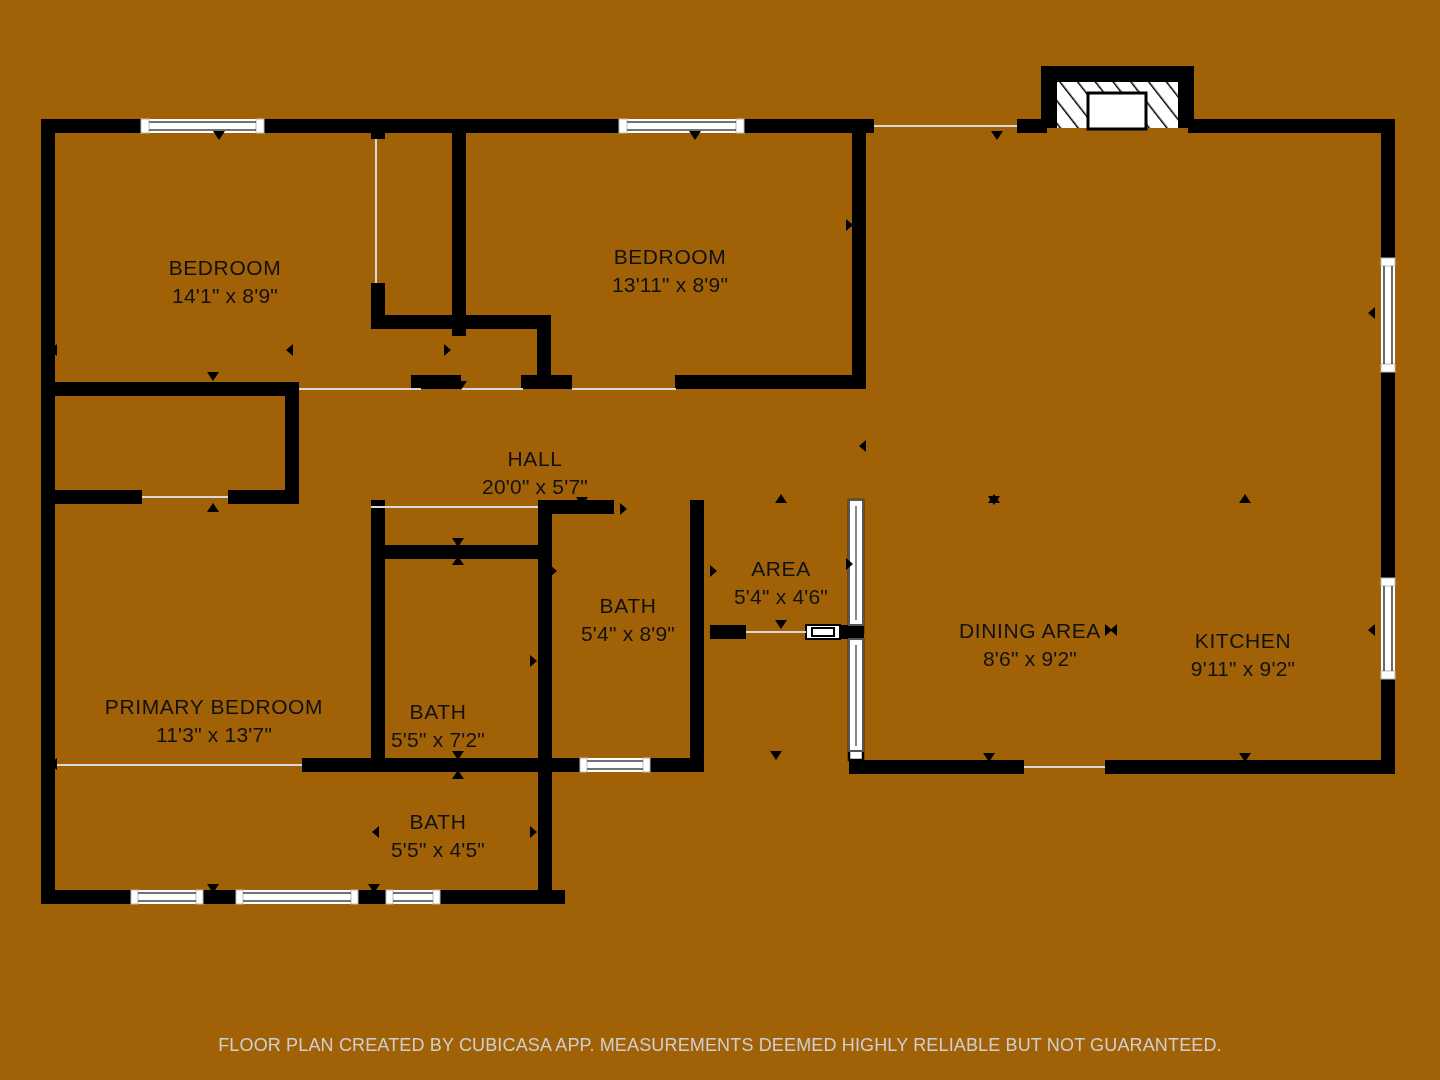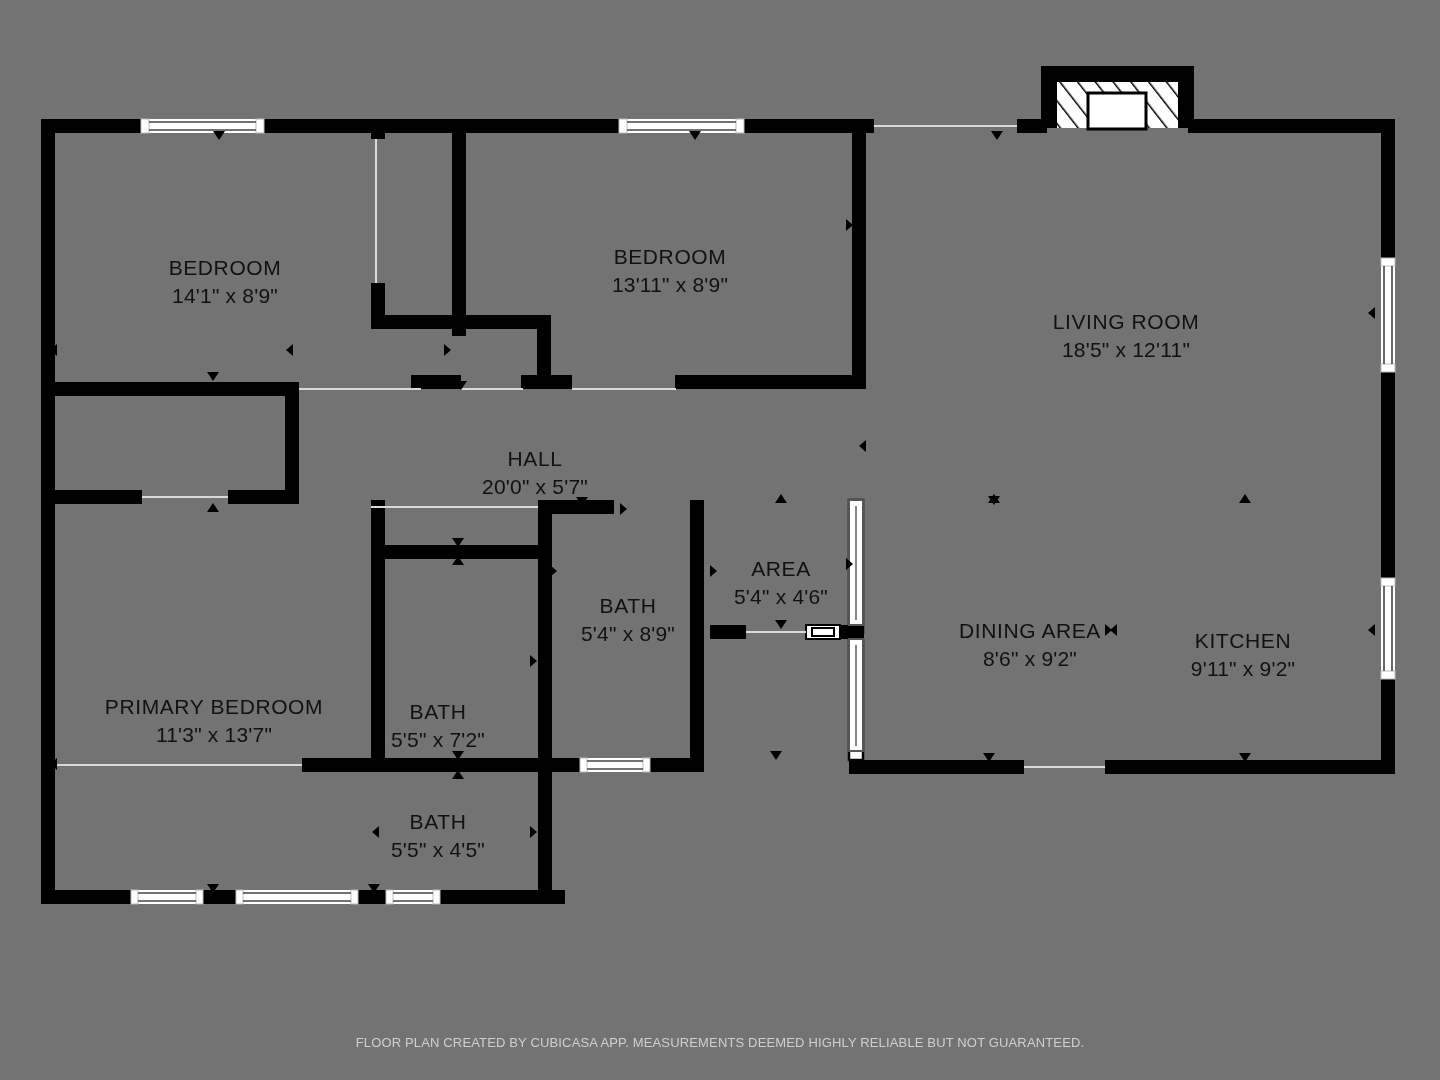--- a/index.html
+++ b/index.html
@@ -11,21 +11,21 @@
     width: 1440px;
     height: 1080px;
     font-family: "Liberation Sans", sans-serif;
     overflow: hidden;
     position: relative;
   }
   #plan-root {
     position: relative;
     width: 1440px;
     height: 1080px;
-    background: #737373;
+    background: #a16207;
   }
   svg.plan-svg {
     position: absolute;
     left: 0;
     top: 0;
     width: 1440px;
     height: 1080px;
     display: block;
   }
   .room-label {
@@ -49,21 +49,21 @@
     letter-spacing: 0.2px;
     font-weight: 400;
     margin-top: 3px;
   }
   #footer-note {
     position: absolute;
     left: 0;
     right: 0;
     top: 1035px;
     text-align: center;
-    font-size: 13px;
+    font-size: 18px;
     letter-spacing: 0.15px;
     color: #cfcfcf;
     font-family: "Liberation Sans", sans-serif;
     white-space: nowrap;
   }
 </style>
 </head>
 <body>
 
 <div id="plan-root">
@@ -282,24 +282,20 @@
   <div class="room-label" style="left:225px; top:282px;">
     <span class="rl-name">BEDROOM</span>
     <span class="rl-dim">14'1" x 8'9"</span>
   </div>
 
   <div class="room-label" style="left:670px; top:271px;">
     <span class="rl-name">BEDROOM</span>
     <span class="rl-dim">13'11" x 8'9"</span>
   </div>
 
-  <div class="room-label" style="left:1126px; top:336px;">
-    <span class="rl-name">LIVING ROOM</span>
-    <span class="rl-dim">18'5" x 12'11"</span>
-  </div>
 
   <div class="room-label" style="left:535px; top:473px;">
     <span class="rl-name">HALL</span>
     <span class="rl-dim">20'0" x 5'7"</span>
   </div>
 
   <div class="room-label" style="left:781px; top:583px;">
     <span class="rl-name">AREA</span>
     <span class="rl-dim">5'4" x 4'6"</span>
   </div>

